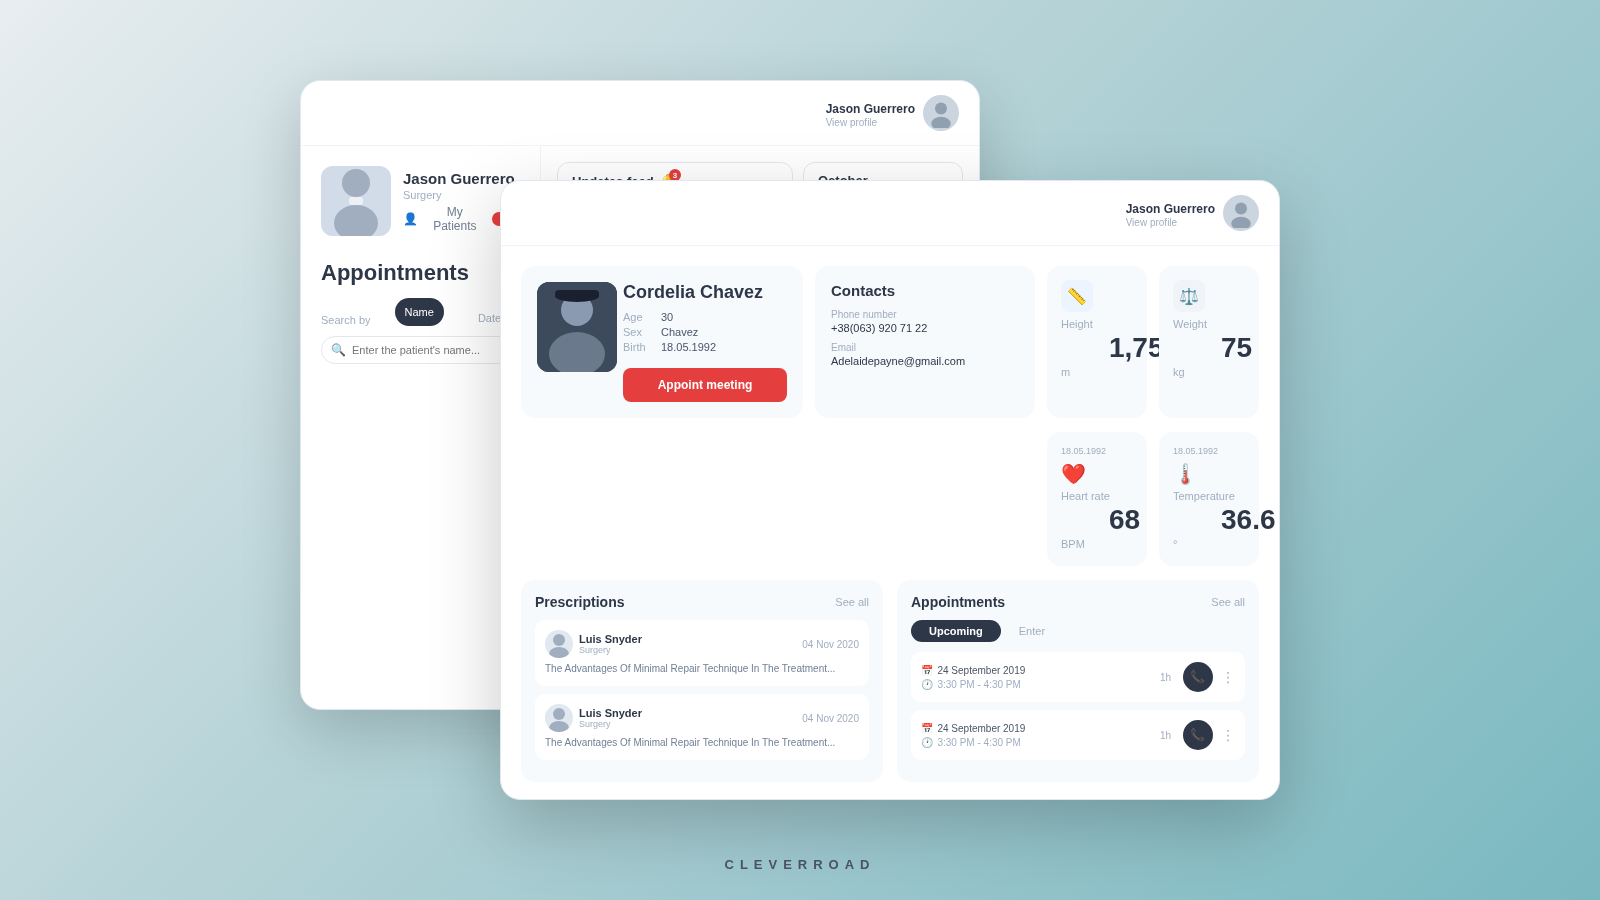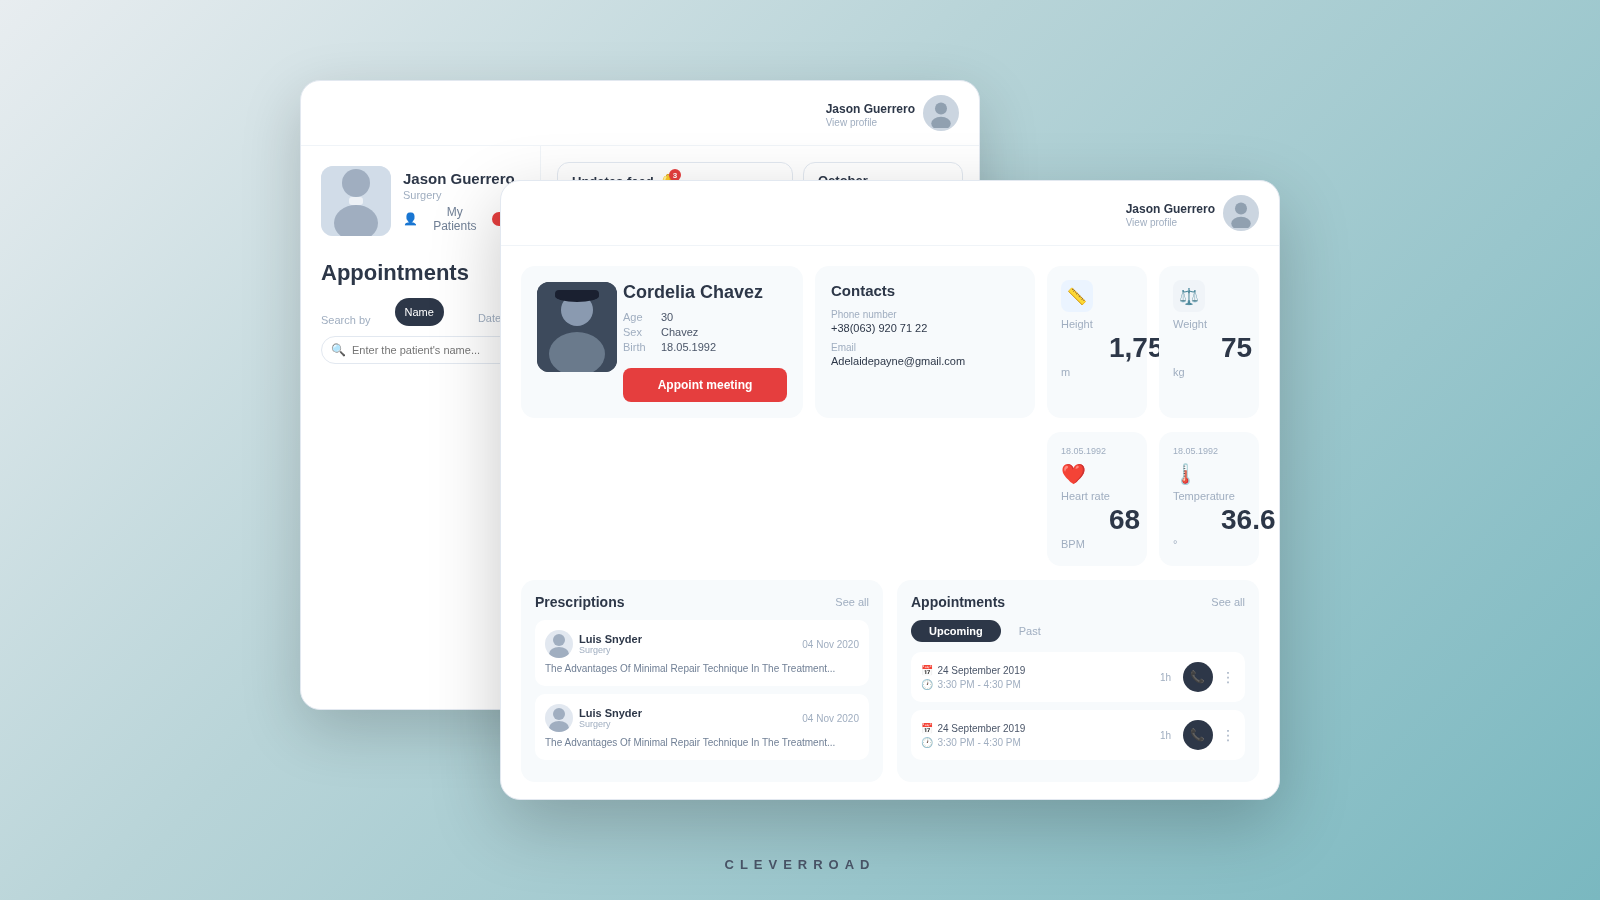--- a/index.html
+++ b/index.html
@@ -1141,21 +1141,21 @@
         </div>
 
         <div class="section-card">
           <div class="section-header">
             <span class="section-title">Appointments</span>
             <span class="see-all">See all</span>
           </div>
 
           <div class="appt-tabs">
             <button class="appt-tab-active">Upcoming</button>
-            <button class="appt-tab-inactive">Past</button>
+            <button class="appt-tab-inactive">Enter</button>
           </div>
 
           <div class="appt-item">
             <div class="appt-item-info">
               <div class="appt-item-date">
                 <span>📅</span>
                 <span>24 September 2019</span>
               </div>
               <div class="appt-item-time">
                 <span>🕐</span>

